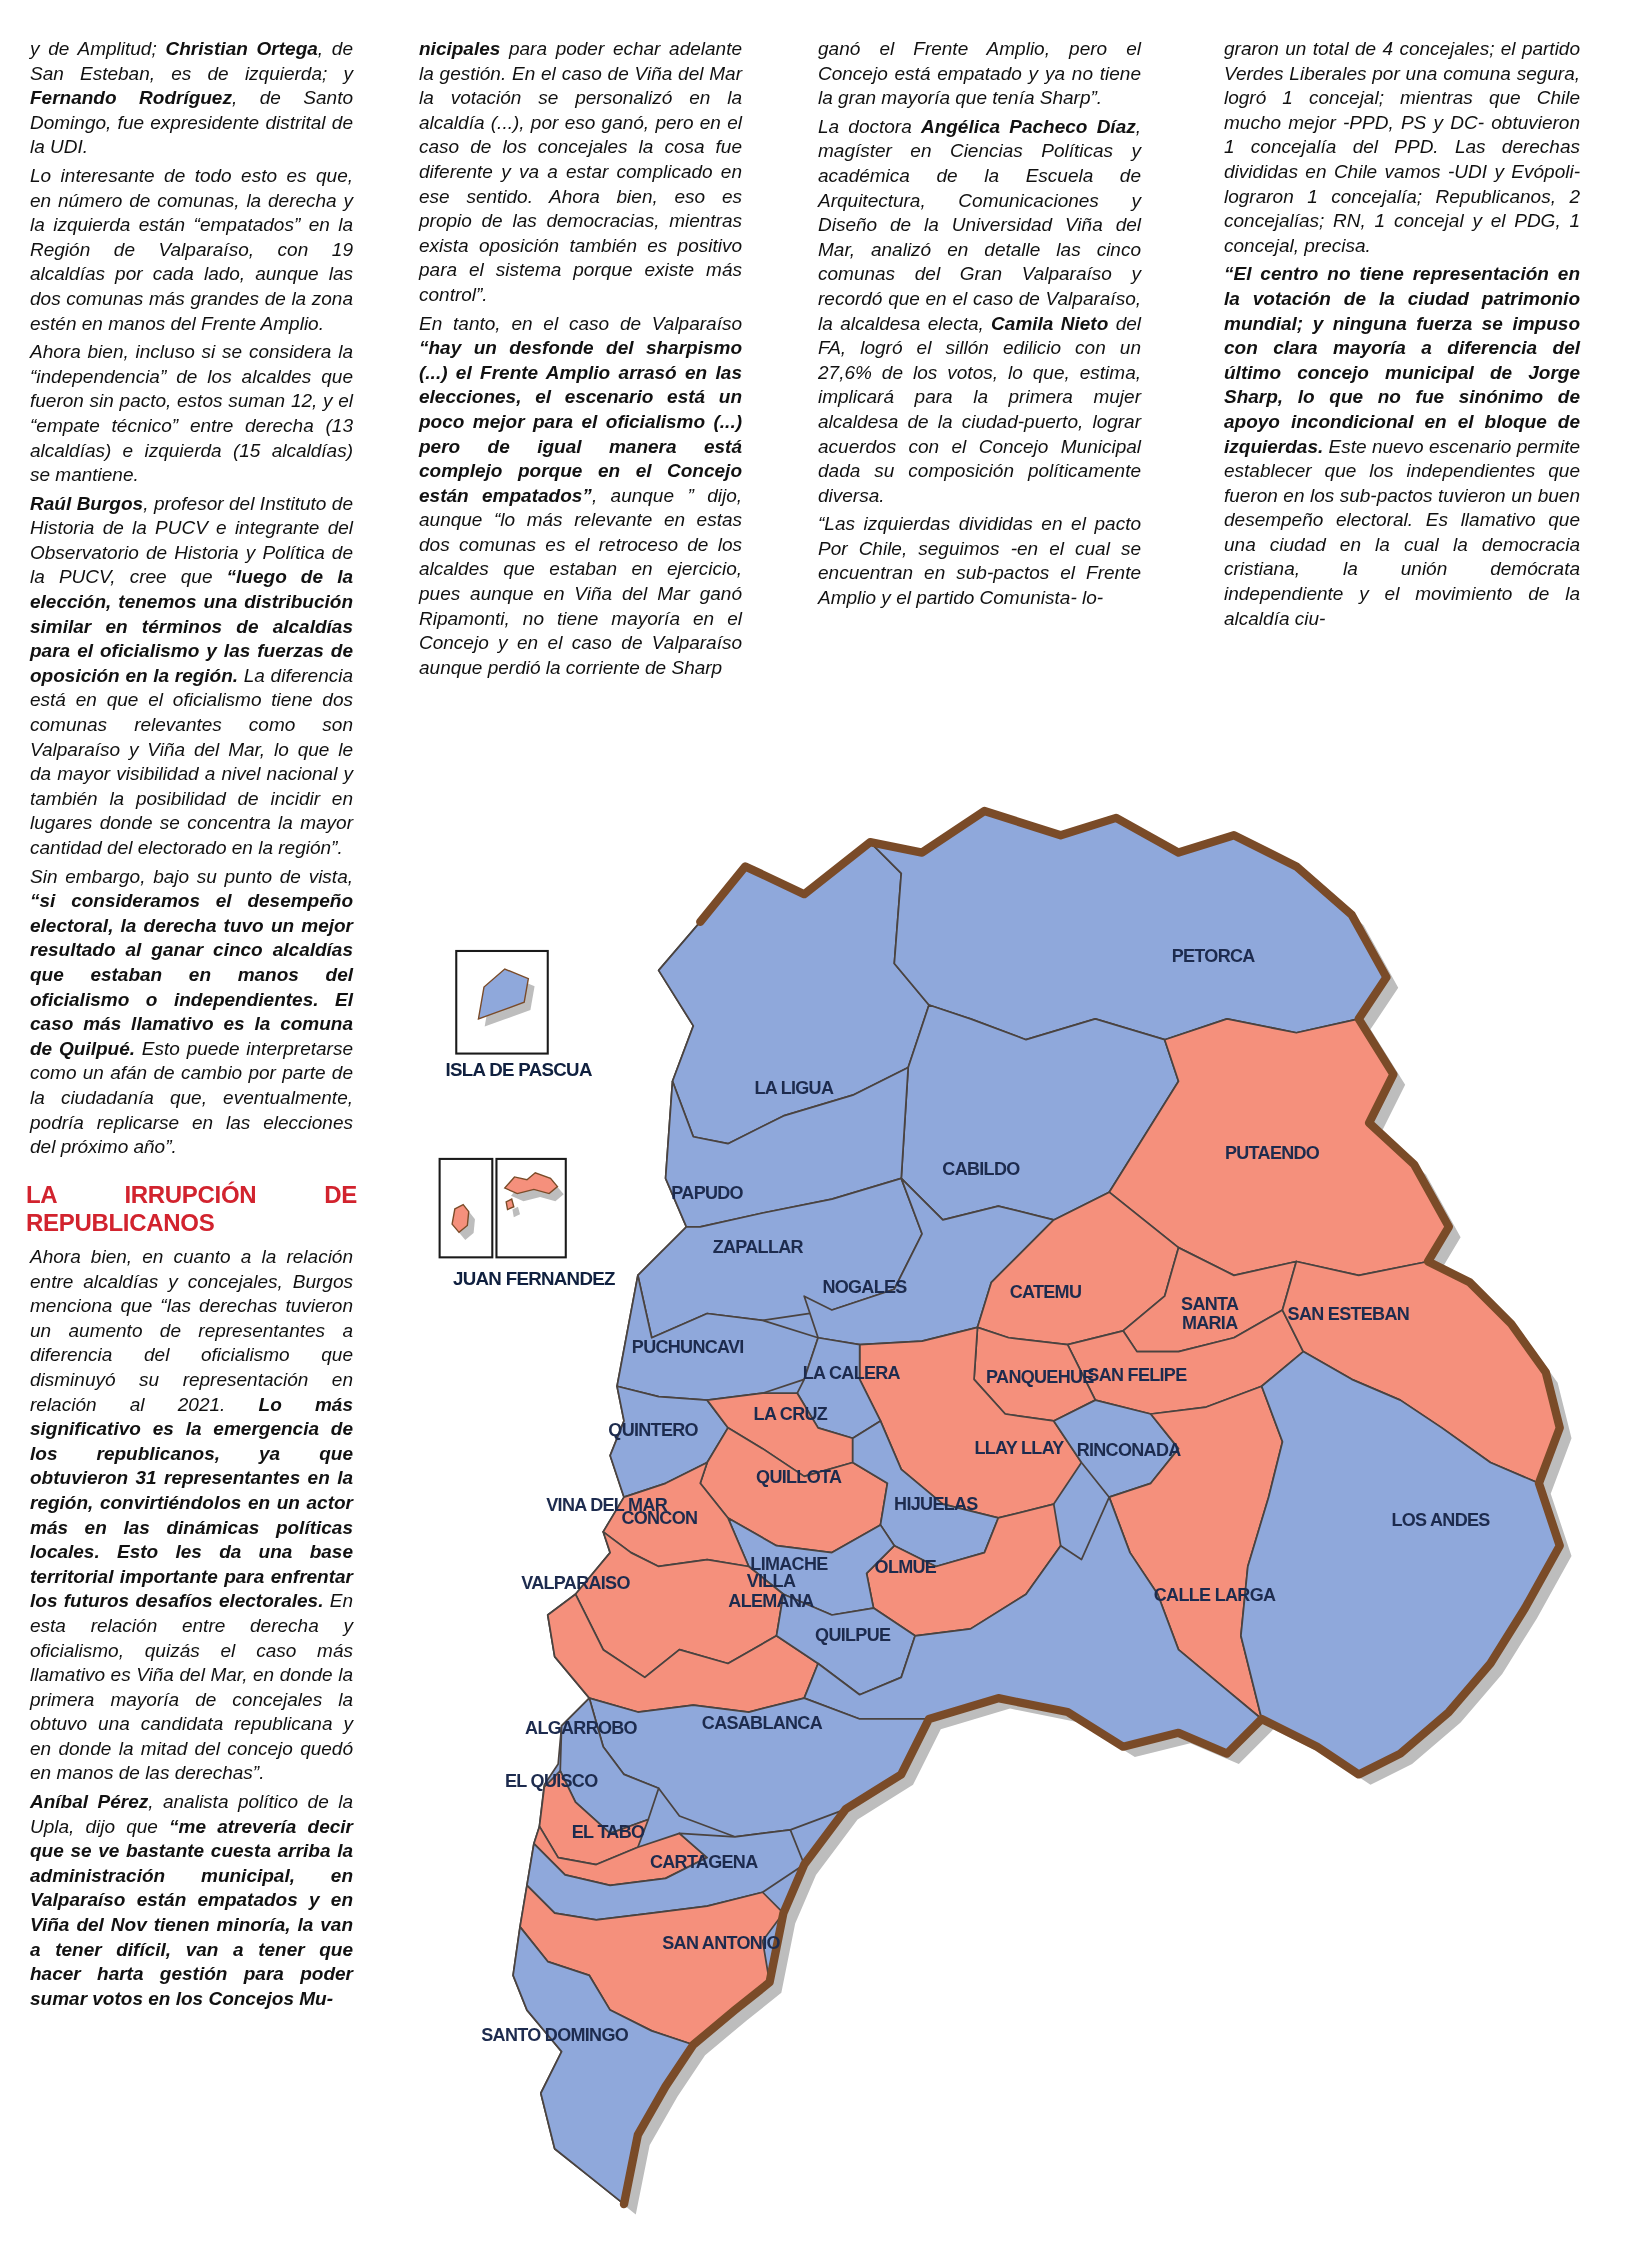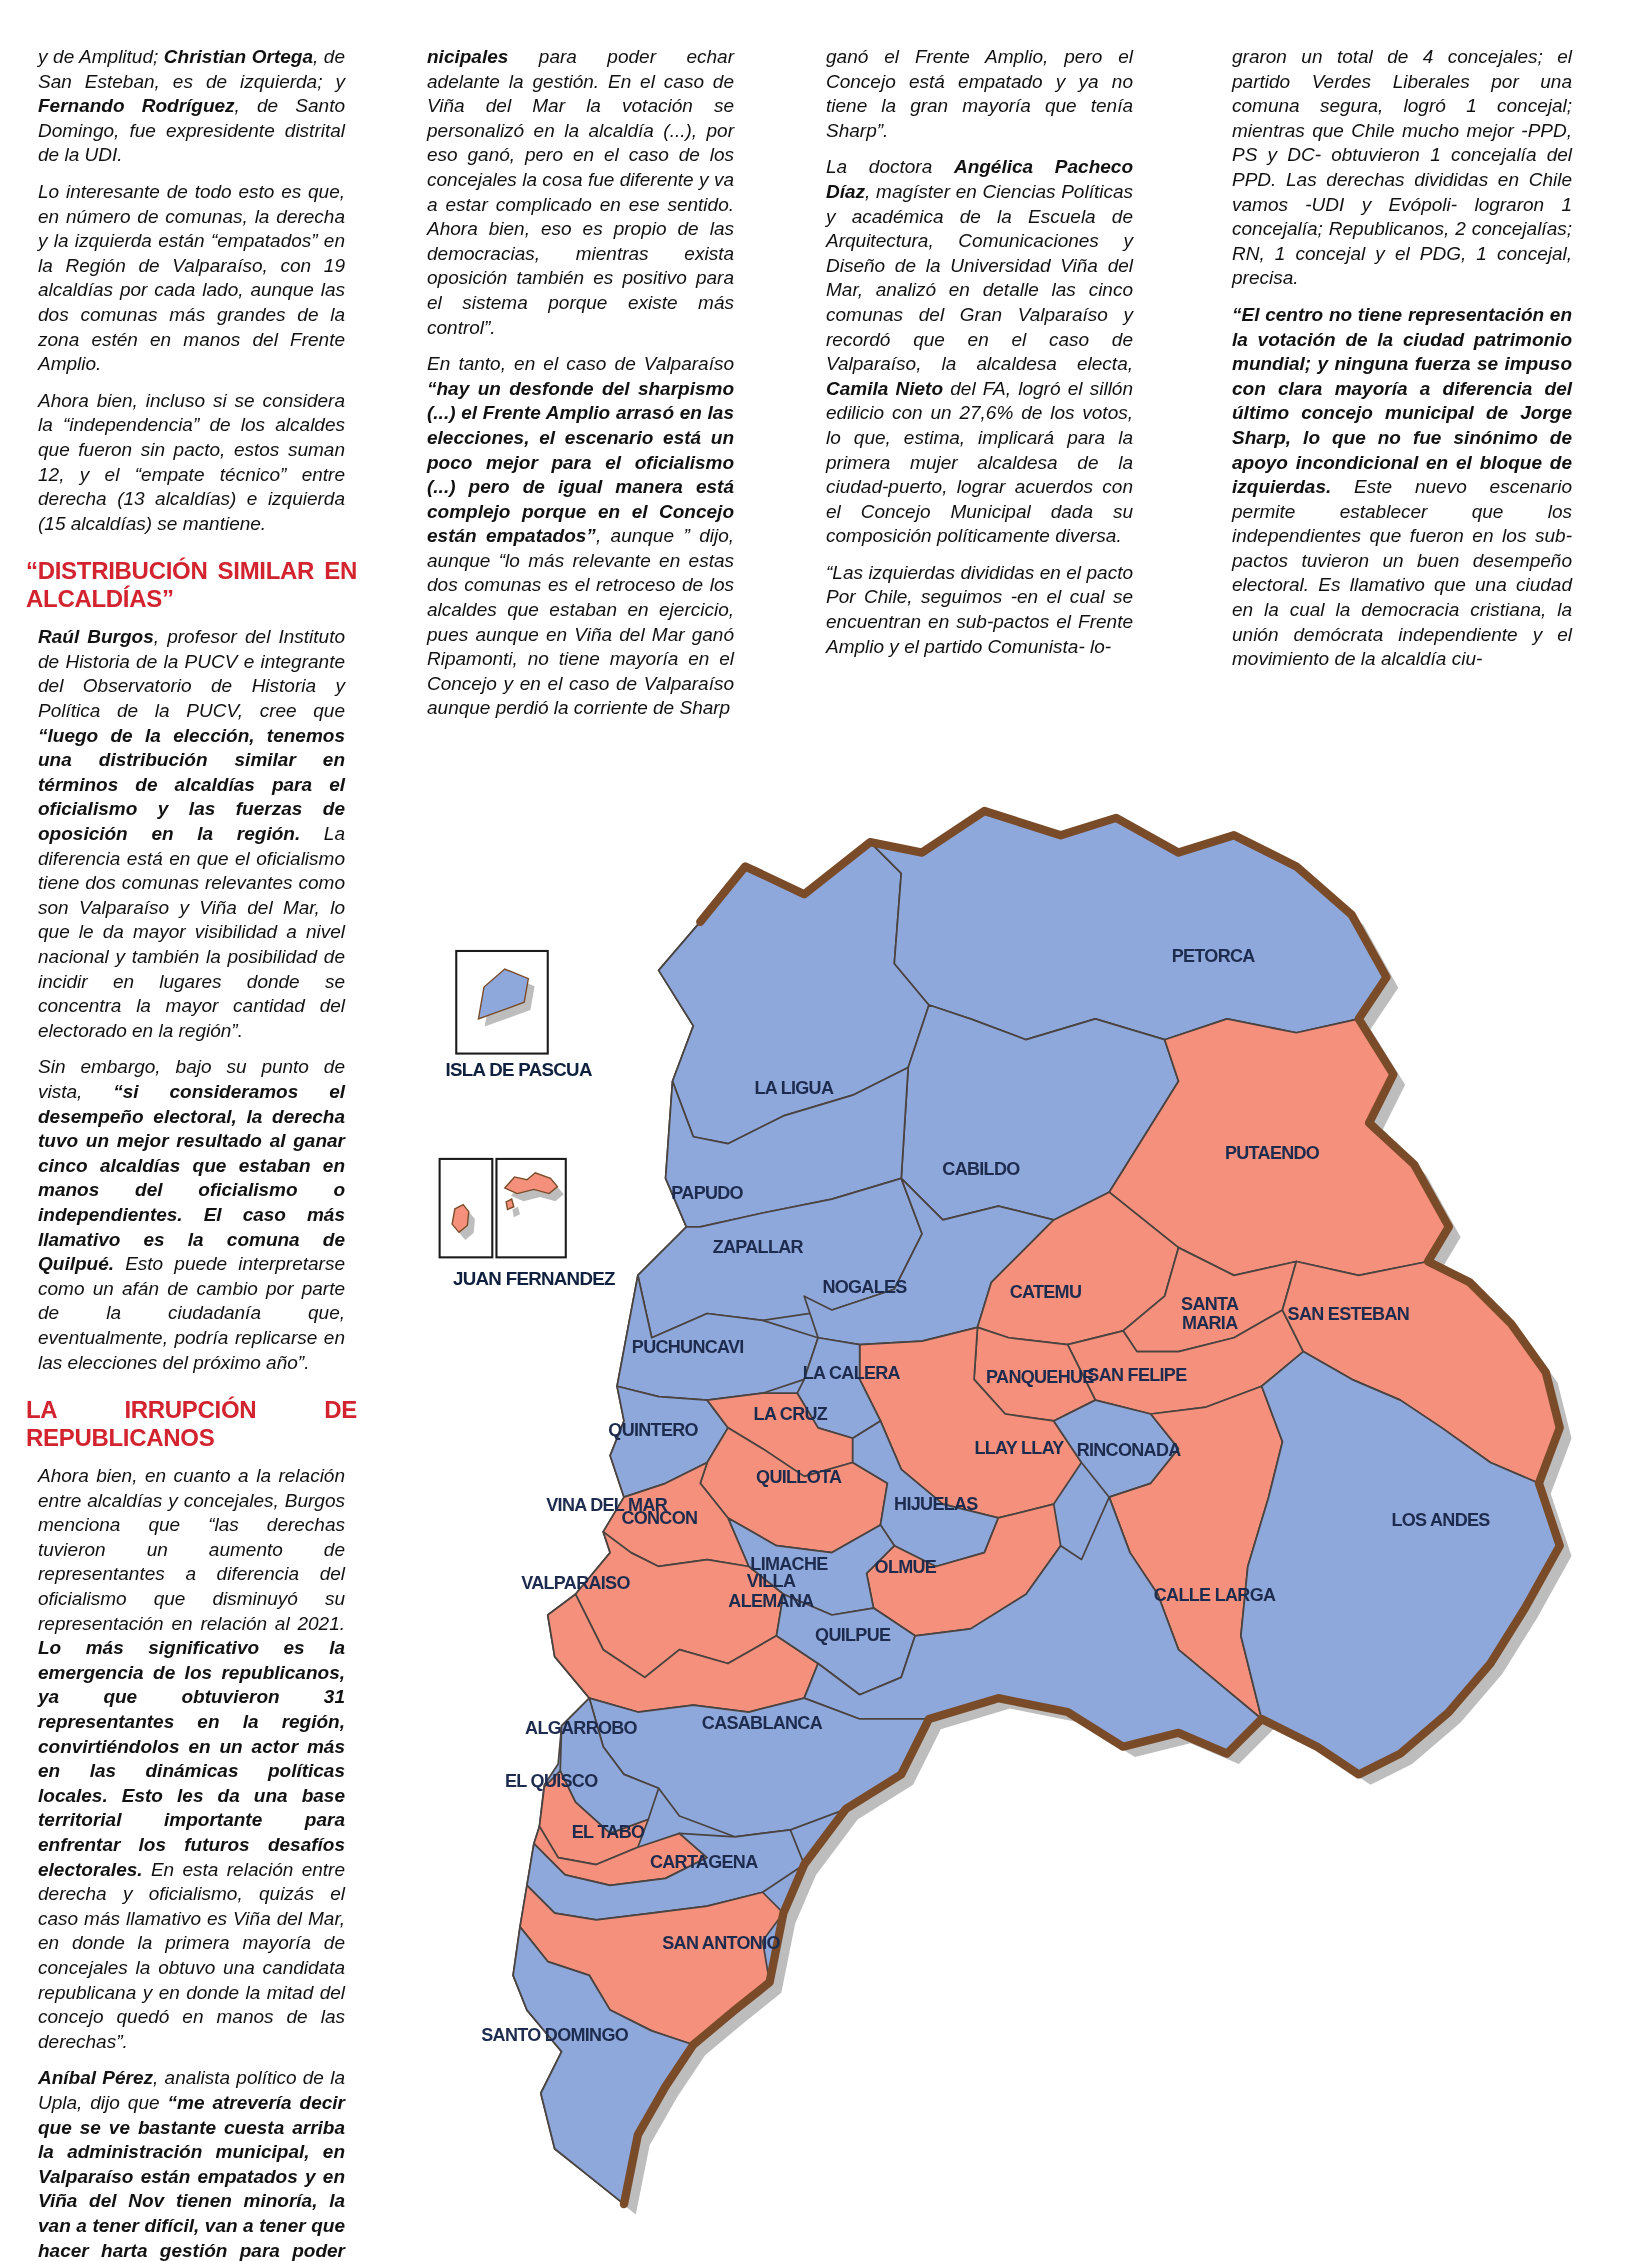--- a/index.html
+++ b/index.html
@@ -4,21 +4,21 @@
 <style>
   html,body{margin:0;padding:0;background:#e8e8e8;}
   .page{position:relative;width:1641px;height:2261px;background:#ffffff;overflow:hidden;
         font-family:"Liberation Sans",sans-serif;}
   .col{position:absolute;top:33px;text-align:justify;font-style:italic;
        font-size:19px;line-height:24.6px;color:#111;letter-spacing:0px;}
   .c0{left:26px;width:331px;}
   .c1{left:415px;width:331px;}
   .c2{left:814px;width:331px;}
   .c3{left:1220px;width:364px;}
-  .col p{margin:12px;}
+  .col p{margin:4px;}
   .col .b{font-weight:bold;}
   .col h3{font-style:normal;font-weight:bold;color:#D2232E;
           font-size:24px;line-height:28px;margin:21px 0 8.3px 0;letter-spacing:-0.3px;}
   #map{position:absolute;left:0;top:0;}
   .ml{font-family:"Liberation Sans",sans-serif;font-weight:bold;font-size:26px;
       fill:#1d2b4e;letter-spacing:-1px;}
   .mli{font-family:"Liberation Sans",sans-serif;font-weight:bold;font-size:27px;
       fill:#10203f;letter-spacing:-1px;}
 </style>
 </head>
@@ -115,21 +115,20 @@
       <polygon points="728,1714 742,1698 760,1702 772,1692 794,1700 804,1712 792,1722 770,1716 746,1722" fill="#F5907C" stroke="#7A4B28" stroke-width="2"></polygon>
       <polygon points="730,1734 738,1730 741,1741 732,1745" fill="#bdbdbd" transform="translate(9,11)"></polygon>
       <polygon points="730,1734 738,1730 741,1741 732,1745" fill="#F5907C" stroke="#7A4B28" stroke-width="2"></polygon>
       <text x="770" y="1854" text-anchor="middle" class="mli">JUAN FERNANDEZ</text>
     </svg>
   <div id="cols">
       <div class="col c0">
         <p><span>y de Amplitud; </span><span class="b">Christian Ortega</span><span>, de San Esteban, es de izquierda; y </span><span class="b">Fernando Rodríguez</span><span>, de Santo Domingo, fue expresidente distrital de la UDI.</span></p>
         <p><span>Lo interesante de todo esto es que, en número de comunas, la derecha y la izquierda están “empatados” en la Región de Valparaíso, con 19 alcaldías por cada lado, aunque las dos comunas más grandes de la zona estén en manos del Frente Amplio.</span></p>
         <p><span>Ahora bien, incluso si se considera la “independencia” de los alcaldes que fueron sin pacto, estos suman 12, y el “empate técnico” entre derecha (13 alcaldías) e izquierda (15 alcaldías) se mantiene.</span></p>
-        <h3><span>“DISTRIBUCIÓN SIMILAR EN ALCALDÍAS”</span></h3>
         <p><span class="b">Raúl Burgos</span><span>, profesor del Instituto de Historia de la PUCV e integrante del Observatorio de Historia y Política de la PUCV, cree que </span><span class="b">“luego de la elección, tenemos una distribución similar en términos de alcaldías para el oficialismo y las fuerzas de oposición en la región.</span><span> La diferencia está en que el oficialismo tiene dos comunas relevantes como son Valparaíso y Viña del Mar, lo que le da mayor visibilidad a nivel nacional y también la posibilidad de incidir en lugares donde se concentra la mayor cantidad del electorado en la región”.</span></p>
         <p><span>Sin embargo, bajo su punto de vista, </span><span class="b">“si consideramos el desempeño electoral, la derecha tuvo un mejor resultado al ganar cinco alcaldías que estaban en manos del oficialismo o independientes. El caso más llamativo es la comuna de Quilpué.</span><span> Esto puede interpretarse como un afán de cambio por parte de la ciudadanía que, eventualmente, podría replicarse en las elecciones del próximo año”.</span></p>
         <h3><span>LA IRRUPCIÓN DE REPUBLICANOS</span></h3>
         <p><span>Ahora bien, en cuanto a la relación entre alcaldías y concejales, Burgos menciona que “las derechas tuvieron un aumento de representantes a diferencia del oficialismo que disminuyó su representación en relación al 2021. </span><span class="b">Lo más significativo es la emergencia de los republicanos, ya que obtuvieron 31 representantes en la región, convirtiéndolos en un actor más en las dinámicas políticas locales. Esto les da una base territorial importante para enfrentar los futuros desafíos electorales.</span><span> En esta relación entre derecha y oficialismo, quizás el caso más llamativo es Viña del Mar, en donde la primera mayoría de concejales la obtuvo una candidata republicana y en donde la mitad del concejo quedó en manos de las derechas”.</span></p>
         <p><span class="b">Aníbal Pérez</span><span>, analista político de la Upla, dijo que </span><span class="b">“me atrevería decir que se ve bastante cuesta arriba la administración municipal, en Valparaíso están empatados y en Viña del Nov tienen minoría, la van a tener difícil, van a tener que hacer harta gestión para poder sumar votos en los Concejos Mu-</span></p>
       </div>
       <div class="col c1">
         <p><span class="b">nicipales</span><span> para poder echar adelante la gestión. En el caso de Viña del Mar la votación se personalizó en la alcaldía (...), por eso ganó, pero en el caso de los concejales la cosa fue diferente y va a estar complicado en ese sentido. Ahora bien, eso es propio de las democracias, mientras exista oposición también es positivo para el sistema porque existe más control”.</span></p>
         <p><span>En tanto, en el caso de Valparaíso </span><span class="b">“hay un desfonde del sharpismo (...) el Frente Amplio arrasó en las elecciones, el escenario está un poco mejor para el oficialismo (...) pero de igual manera está complejo porque en el Concejo están empatados”</span><span>, aunque ” dijo, aunque “lo más relevante en estas dos comunas es el retroceso de los alcaldes que estaban en ejercicio, pues aunque en Viña del Mar ganó Ripamonti, no tiene mayoría en el Concejo y en el caso de Valparaíso aunque perdió la corriente de Sharp</span></p>
       </div>

